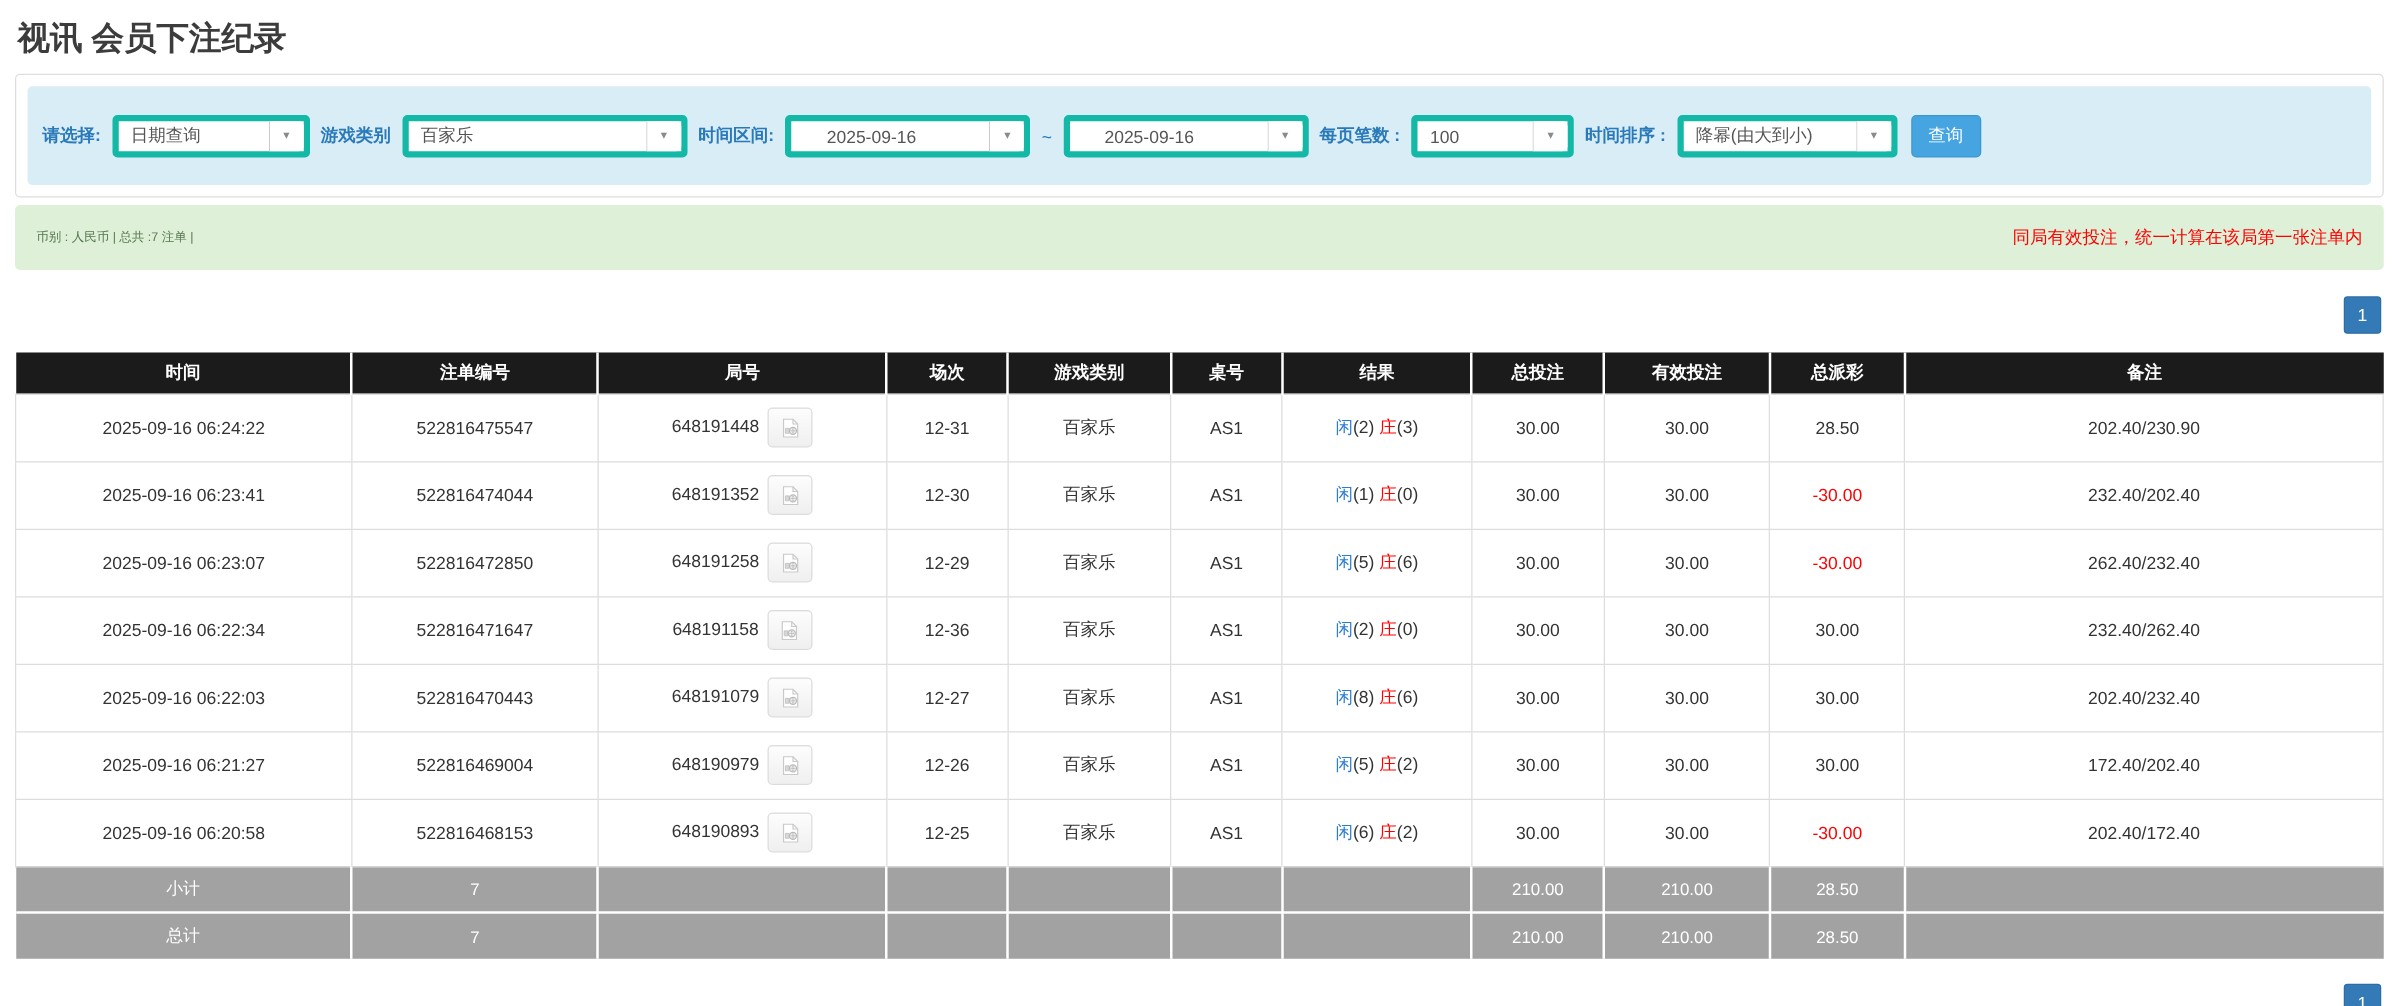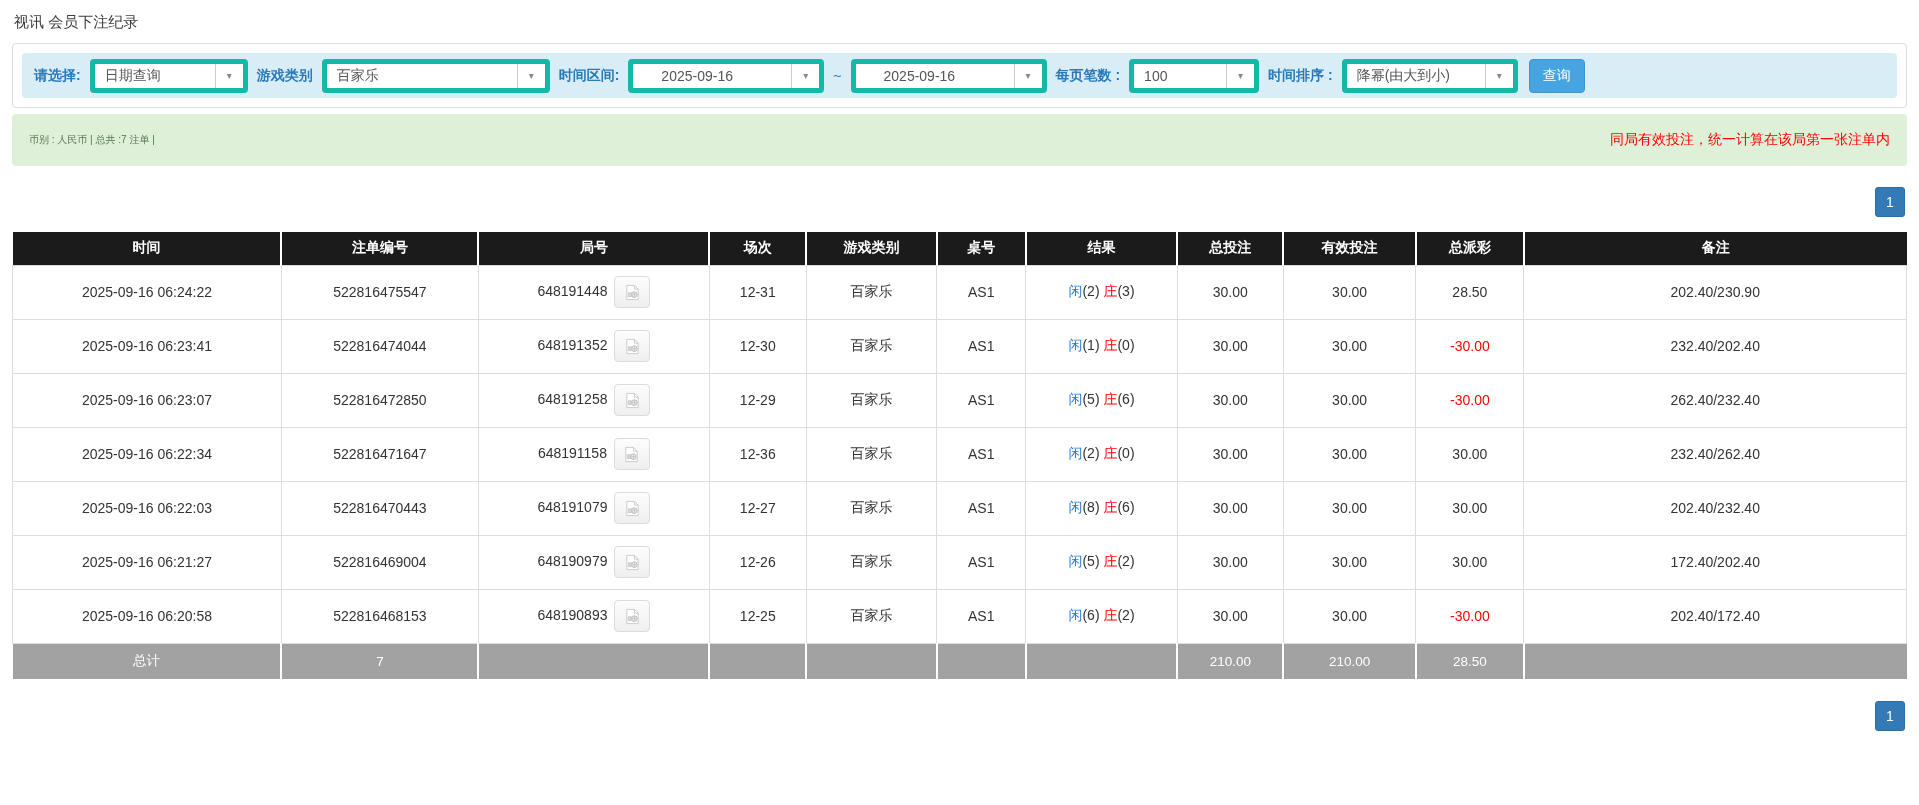--- a/index.html
+++ b/index.html
@@ -4,32 +4,32 @@
 <style>
   * { box-sizing: border-box; margin: 0; padding: 0; }
   html, body { background: #fff; }
   body {
     width: 1919px; height: 805px; overflow: hidden;
     font-family: "Liberation Sans", "DejaVu Sans", sans-serif;
     color: #333;
   }
   .page { padding: 0 12px; }
   .title {
-    font-size: 15px; font-weight: normal; color: #3c3c3c;
+    font-size: 26px; font-weight: bold; color: #3c3c3c;
     padding: 13px 2px 11px;
   }
   
   .filter-panel {
     border: 1px solid #ddd; border-radius: 4px;
     background: #fff; padding: 9px;
   }
   .filter-bar {
     background: #d9edf7; border-radius: 4px;
     padding: 14px 12px; display: flex; align-items: center; gap: 9px;
-    height: 45px;
+    height: 79px;
   }
   .flabel { color: #2a7ab9; font-weight: bold; font-size: 14px; white-space: nowrap; }
   .tilde { color: #2a7ab9; font-size: 14px; }
   .combo {
     display: inline-flex; align-items: stretch; height: 34px;
     border: 5px solid #14b8a6; border-radius: 4px; background: #fff; cursor: pointer;
   }
   .combo-text {
     display: flex; align-items: center; padding: 0 10px;
     font-size: 14px; color: #555; white-space: nowrap;
@@ -397,20 +397,33 @@
       <span class="res-blue">闲</span><span>(6)</span>
       <span class="res-red">庄</span><span>(2)</span>
     </td>
     <td class="cell-link">30.00</td>
     <td>30.00</td>
     <td class="cell-payout neg">-30.00</td>
     <td>202.40/172.40</td>
   </tr>
 </tbody>
     <tfoot id="table-footer">
+  <tr class="footer-row">
+    <td>小计</td>
+    <td>7</td>
+    <td></td>
+    <td></td>
+    <td></td>
+    <td></td>
+    <td></td>
+    <td>210.00</td>
+    <td>210.00</td>
+    <td>28.50</td>
+    <td></td>
+  </tr>
 
   <tr class="footer-row">
     <td>总计</td>
     <td>7</td>
     <td></td>
     <td></td>
     <td></td>
     <td></td>
     <td></td>
     <td>210.00</td>

